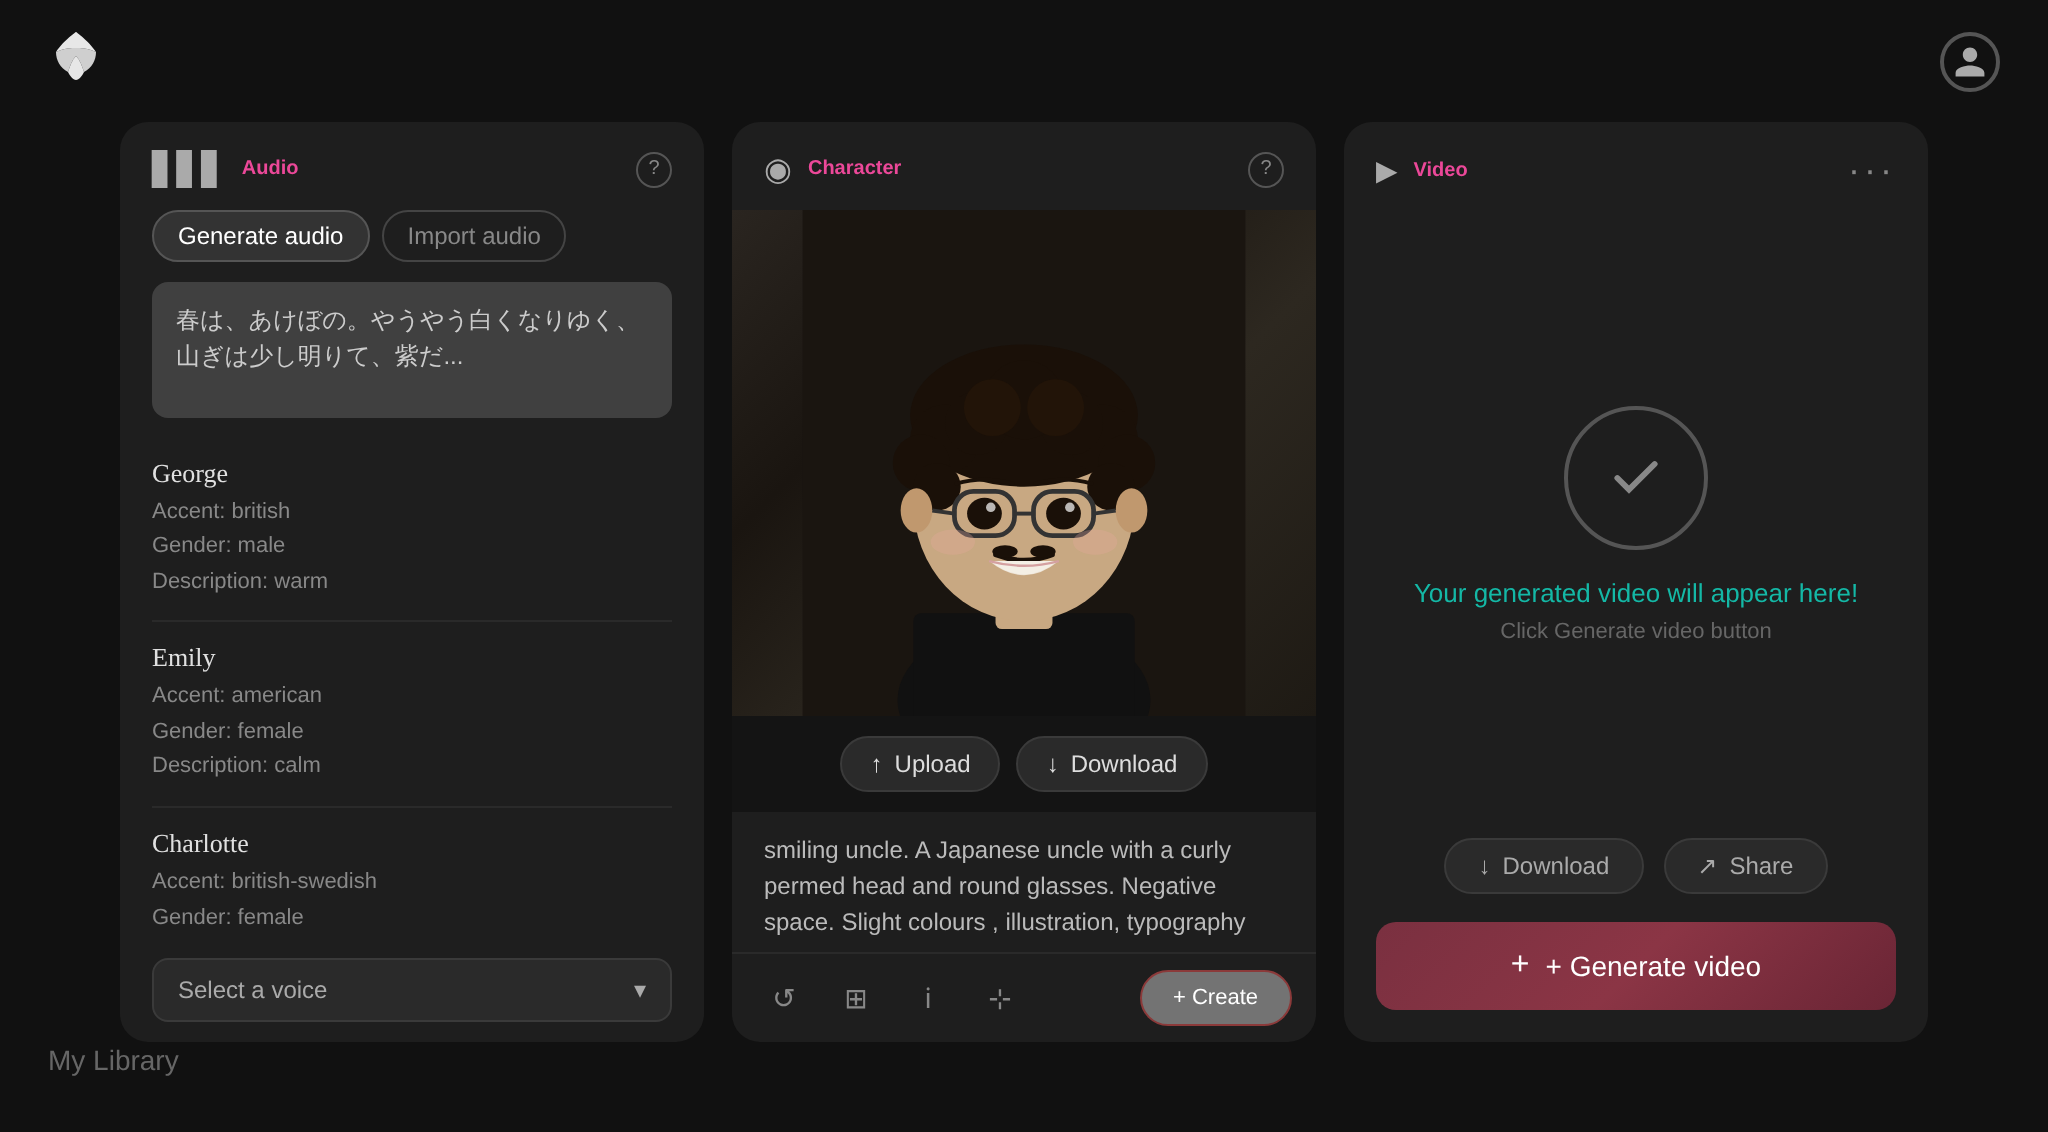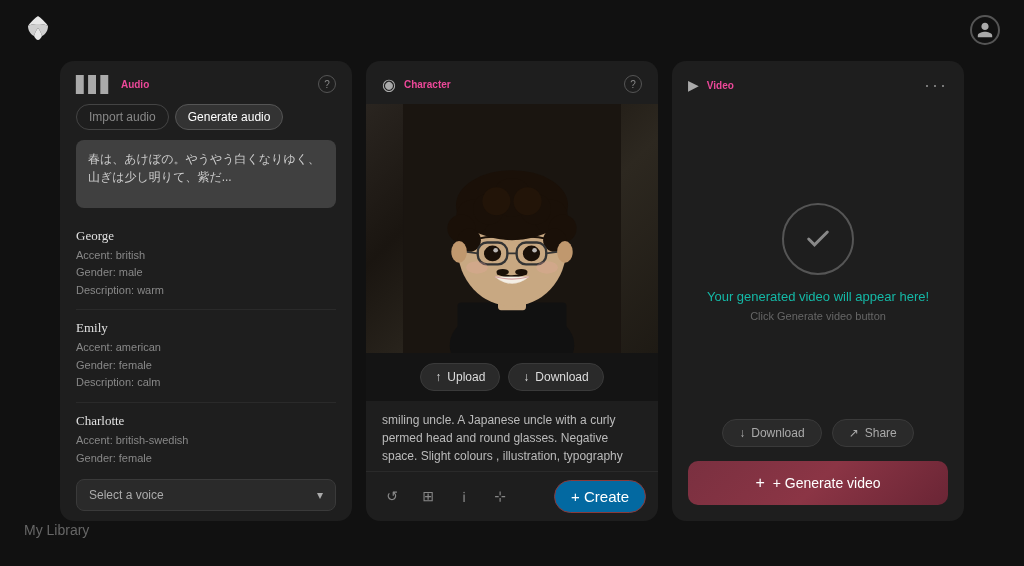--- a/index.html
+++ b/index.html
@@ -229,25 +229,25 @@
     }
     .char-bottom-icon {
       width: 28px; height: 28px;
       display: flex; align-items: center; justify-content: center;
       color: #888;
       cursor: pointer;
       font-size: 14px;
     }
 
     .create-btn {
-      background: #0369a1;
+      background: #737373;
       border: 1px solid #8b3a3a;
       border-radius: 20px;
       padding: 7px 16px;
-      font-size: 15px;
+      font-size: 11px;
       color: #fff;
       cursor: pointer;
       display: flex;
       align-items: center;
       gap: 6px;
     }
 
     
     .video-placeholder {
       flex: 1;
@@ -345,22 +345,22 @@
   <div class="panel">
     <div class="panel-header">
       <div class="panel-title-group">
         <span style="color:#aaa; font-size:16px;">▋▋▋</span>
         <span class="panel-title">Audio</span>
       </div>
       <div class="panel-help">?</div>
     </div>
 
     <div class="audio-tabs">
+      <div class="audio-tab active">Generate audio</div>
       <div class="audio-tab inactive">Import audio</div>
-      <div class="audio-tab active">Generate audio</div>
     </div>
 
     <div class="audio-text-preview">春は、あけぼの。やうやう白くなりゆく、山ぎは少し明りて、紫だ...</div>
 
     <div class="voice-list">
       <div class="voice-item">
         <div class="voice-name">George</div>
         <div class="voice-meta">Accent: british<br>Gender: male<br>Description: warm</div>
       </div>
       <div class="voice-item">

